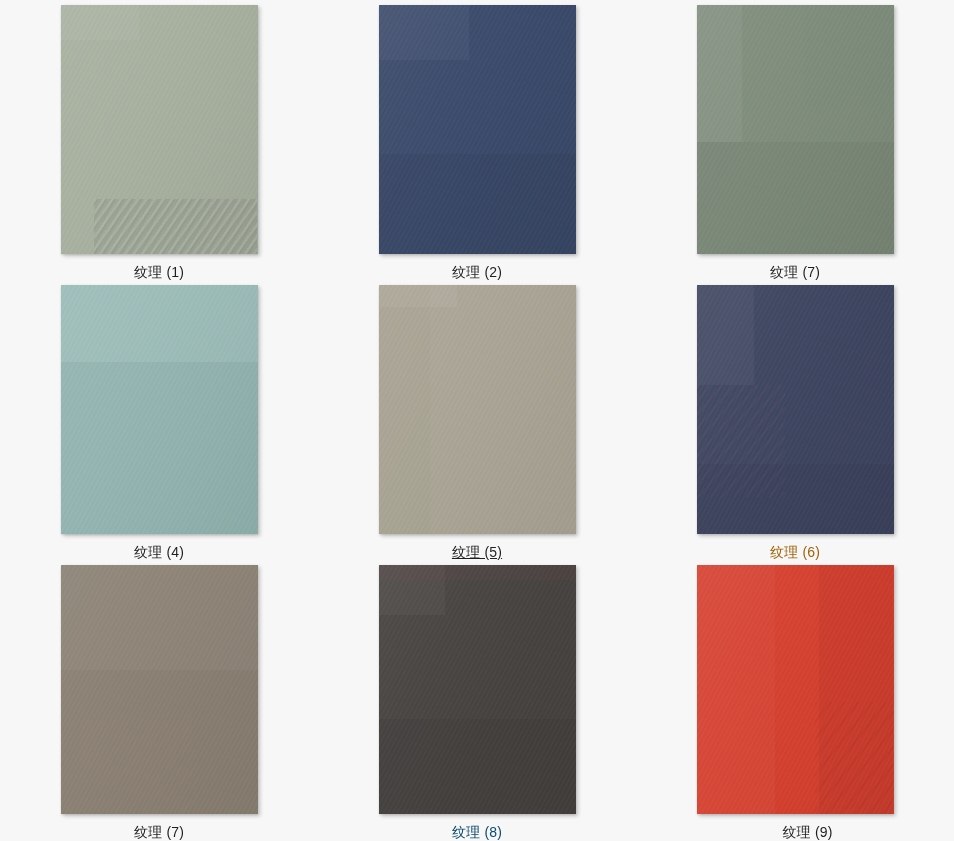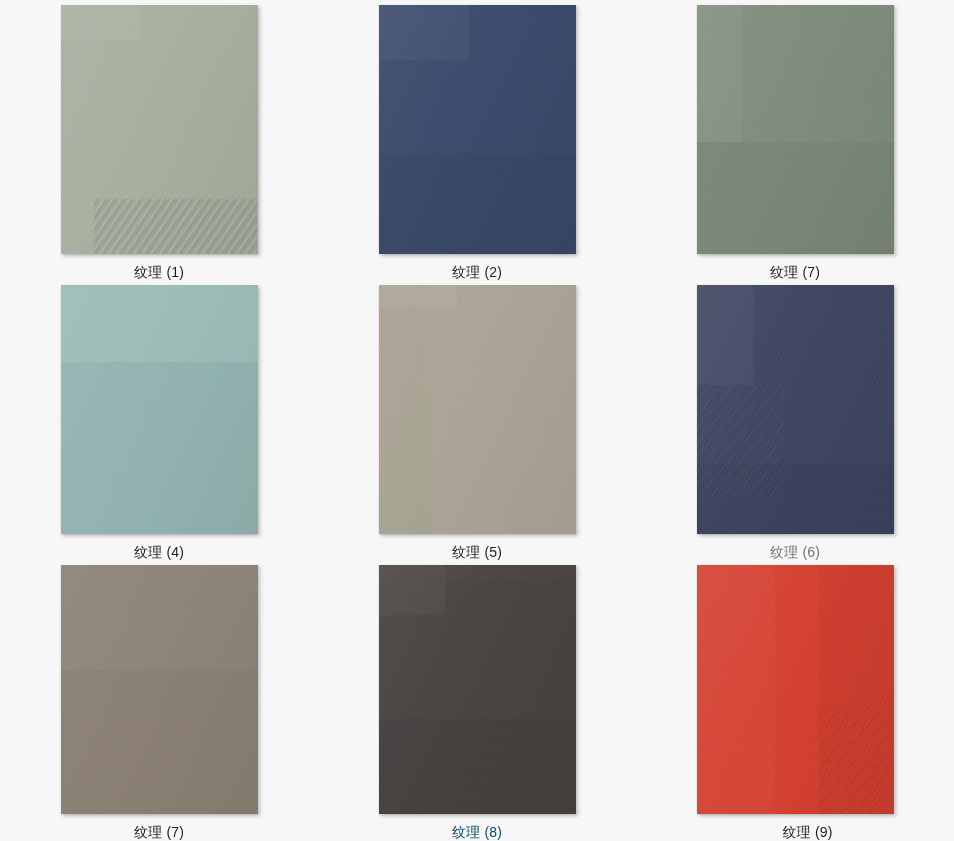--- a/index.html
+++ b/index.html
@@ -142,32 +142,32 @@
   </div>
 
   <div class="cell">
     <div class="thumb-frame">
       <div class="thumb-img" style="background-color: rgb(170, 165, 150);">
         <div class="patch" style="left:0;top:0;width:26%;height:100%;background:rgba(150,160,120,0.09);"></div>
         <div class="patch" style="left:26%;top:0;width:74%;height:100%;background:rgba(180,170,150,0.07);"></div>
         <div class="patch" style="left:0;top:0;width:40%;height:9%;background:rgba(255,255,255,0.05);"></div>
       </div>
     </div>
-    <div class="caption" style="color: rgb(31, 31, 31);">纹理 (5)</div>
+    <div class="caption" style="color: rgb(31, 31, 31); text-decoration: underline;">纹理 (5)</div>
   </div>
 
   <div class="cell">
     <div class="thumb-frame">
       <div class="thumb-img" style="background-color: rgb(62, 69, 96);">
         <div class="patch" style="left:0;top:0;width:29%;height:40%;background:rgba(255,255,255,0.04);"></div>
         <div class="patch" style="left:0;top:40%;width:45%;height:45%;background:repeating-linear-gradient(130deg, rgba(200,120,140,0.055) 0px, rgba(200,120,140,0.055) 2px, rgba(0,0,0,0.0) 3px, rgba(0,0,0,0.0) 9px);"></div>
         <div class="patch" style="left:0;top:72%;width:100%;height:28%;background:rgba(0,0,0,0.03);"></div>
       </div>
     </div>
-    <div class="caption" style="color: #737373;">纹理 (6)</div>
+    <div class="caption" style="color: #a16207;">纹理 (6)</div>
   </div>
 
   <div class="cell">
     <div class="thumb-frame">
       <div class="thumb-img" style="background-color: rgb(138, 128, 115);">
         <div class="patch" style="left:0;top:0;width:100%;height:42%;background:rgba(255,255,255,0.035);"></div>
         <div class="patch" style="left:10%;top:60%;width:60%;height:40%;background:repeating-linear-gradient(132deg, rgba(190,130,120,0.05) 0px, rgba(190,130,120,0.05) 2px, rgba(0,0,0,0.0) 3px, rgba(0,0,0,0.0) 10px);"></div>
       </div>
     </div>
     <div class="caption" style="color: rgb(31, 31, 31); text-align: center;">纹理 (7)</div>

